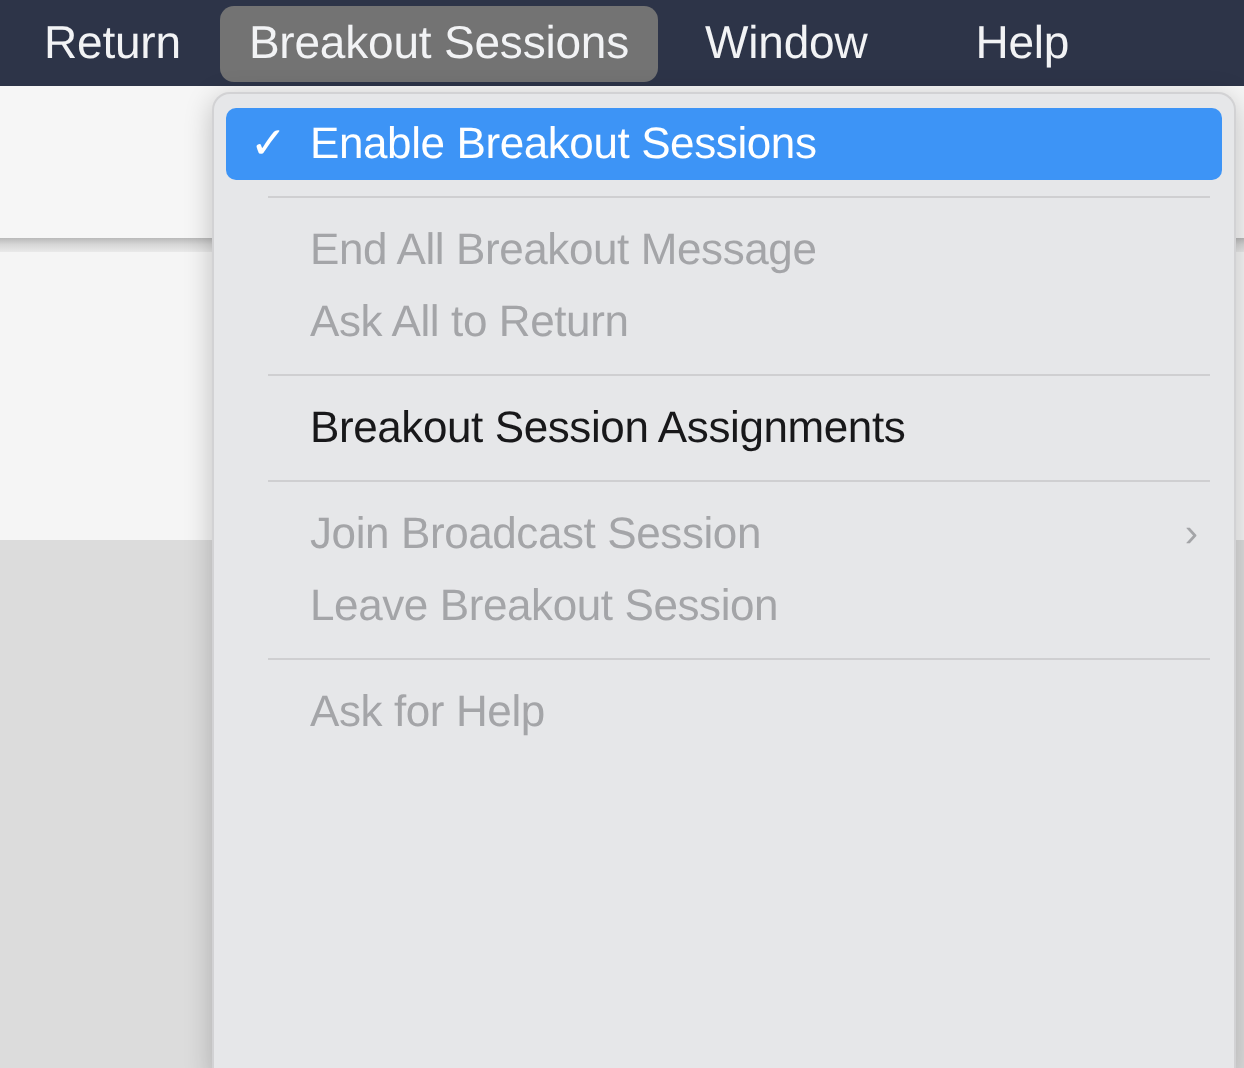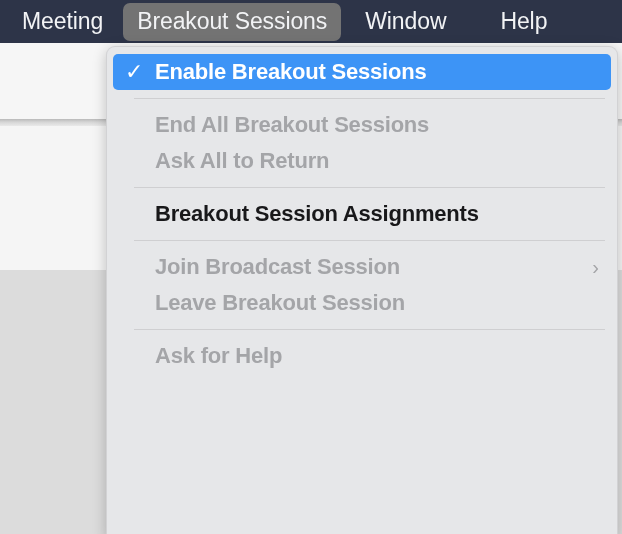--- a/index.html
+++ b/index.html
@@ -109,21 +109,20 @@
   .menu-item .check-slot {
     width: 30px;
     flex: 0 0 30px;
     font-size: 22px;
     line-height: 1;
     color: inherit;
   }
   .menu-item .label {
     flex: 1 1 auto;
     letter-spacing: -0.2px;
-    font-weight: bold;
   }
   .menu-item.highlighted {
     background: #3d94f6;
     color: #ffffff;
   }
   .menu-item.disabled {
     color: #a4a5a8;
   }
   .submenu-arrow {
     flex: 0 0 auto;
@@ -143,35 +142,35 @@
 <body>
 
 <div id="root">
 
   <div class="bg-layer bg-toolbar"></div>
   <div class="bg-layer bg-toolbar-shadow"></div>
   <div class="bg-layer bg-content"></div>
   <div class="bg-layer bg-footer"></div>
 
   <div class="menubar" id="menubar">
-      <div class="menubar-item">Meeting</div>
+      <div class="menubar-item">Return</div>
       <div class="menubar-item active mb-gap-1">Breakout Sessions</div>
       <div class="menubar-item mb-gap-2">Window</div>
       <div class="menubar-item mb-gap-3">Help</div>
     </div>
 
   <div class="menu-panel" id="menu-panel">
       <div class="menu-item highlighted">
         <span class="check-slot">✓</span>
         <span class="label">Enable Breakout Sessions</span>
       </div>
       <div class="separator"></div>
       <div class="menu-item disabled">
         <span class="check-slot"></span>
-        <span class="label">End All Breakout Sessions</span>
+        <span class="label">End All Breakout Message</span>
       </div>
       <div class="menu-item disabled">
         <span class="check-slot"></span>
         <span class="label">Ask All to Return</span>
       </div>
       <div class="separator"></div>
       <div class="menu-item">
         <span class="check-slot"></span>
         <span class="label">Breakout Session Assignments</span>
       </div>

